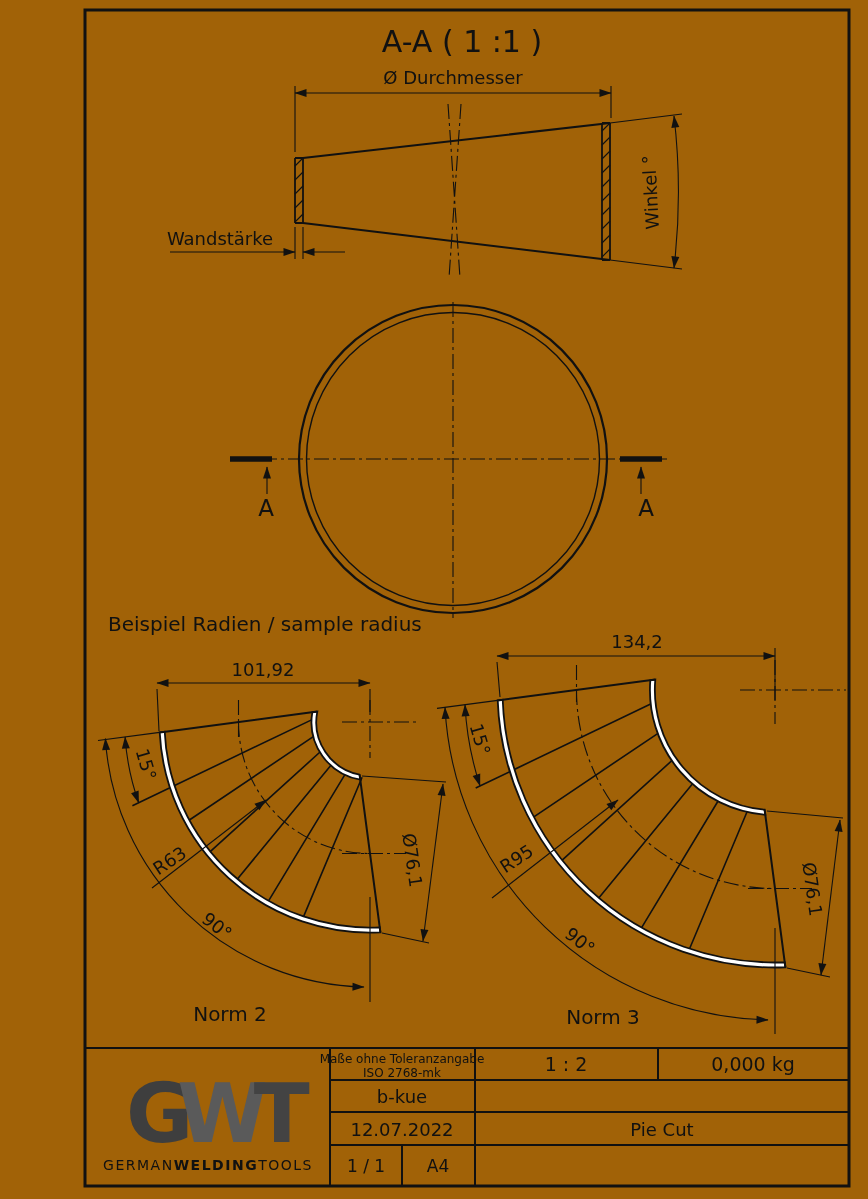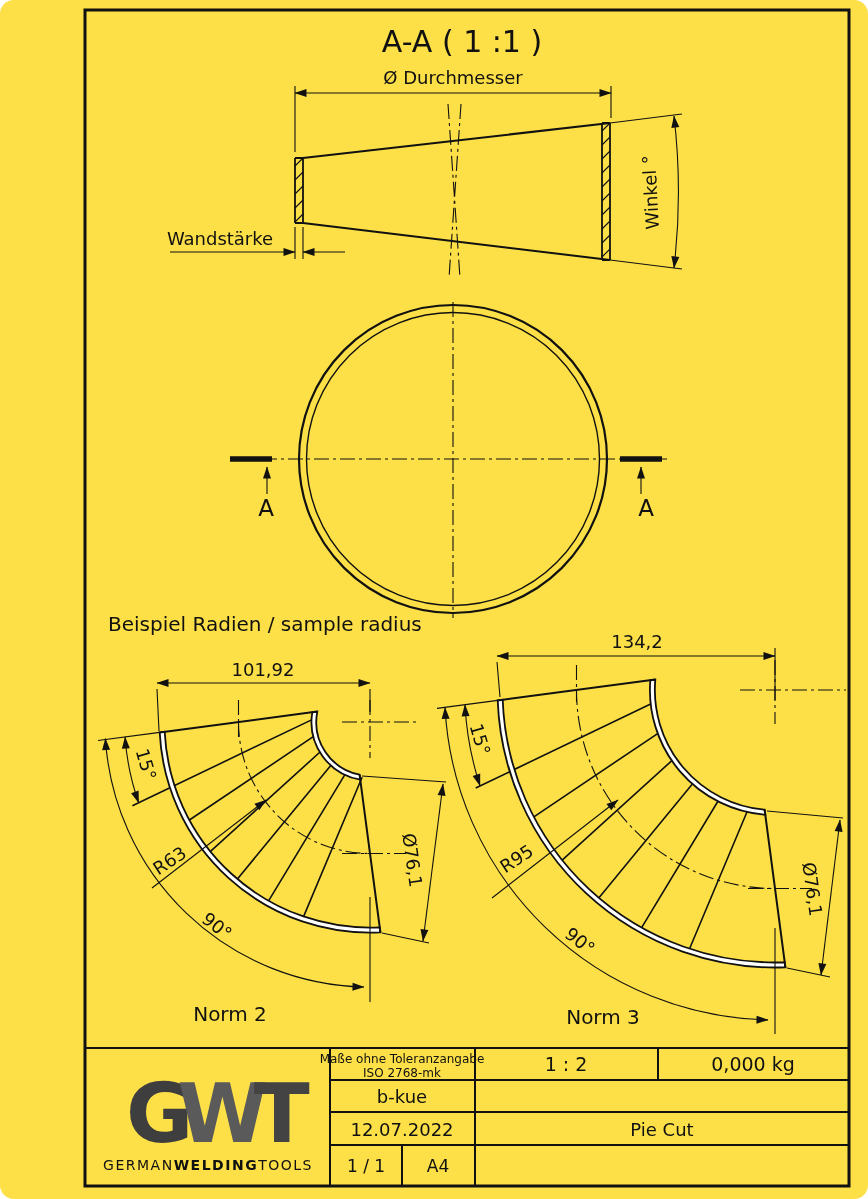--- a/index.html
+++ b/index.html
@@ -1,16 +1,16 @@
 <!DOCTYPE html>
 <html><head>
 <meta charset="utf-8">
 <style>
   html,body{margin:0;padding:0;background:#fff;}
-  .sheet{position:relative;width:868px;height:1199px;background:#fde047;font-family:"DejaVu Sans","Liberation Sans",sans-serif;border-radius:14px;}
+  .sheet{position:relative;width:868px;height:1199px;background:#a16207;font-family:"DejaVu Sans","Liberation Sans",sans-serif;}
   svg{position:absolute;left:0;top:0;}
   text{fill:#111;}
   .ln{stroke:#111;fill:none;}
   .w2{stroke-width:2;}
   .w18{stroke-width:1.8;}
   .thin{stroke-width:1.1;}
   .cl{stroke:#111;fill:none;stroke-width:1.1;stroke-dasharray:15 4 3 4;}
   .seam{stroke:#111;fill:none;stroke-width:1.6;}
   .band{fill:#fff;stroke:#111;stroke-width:1.8;}
   .dim{stroke:#111;fill:none;stroke-width:1.1;}

